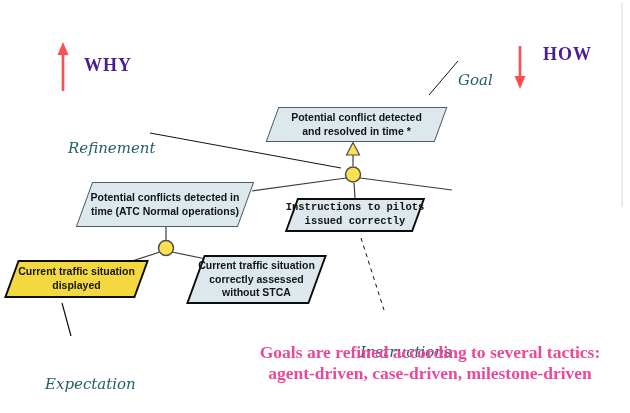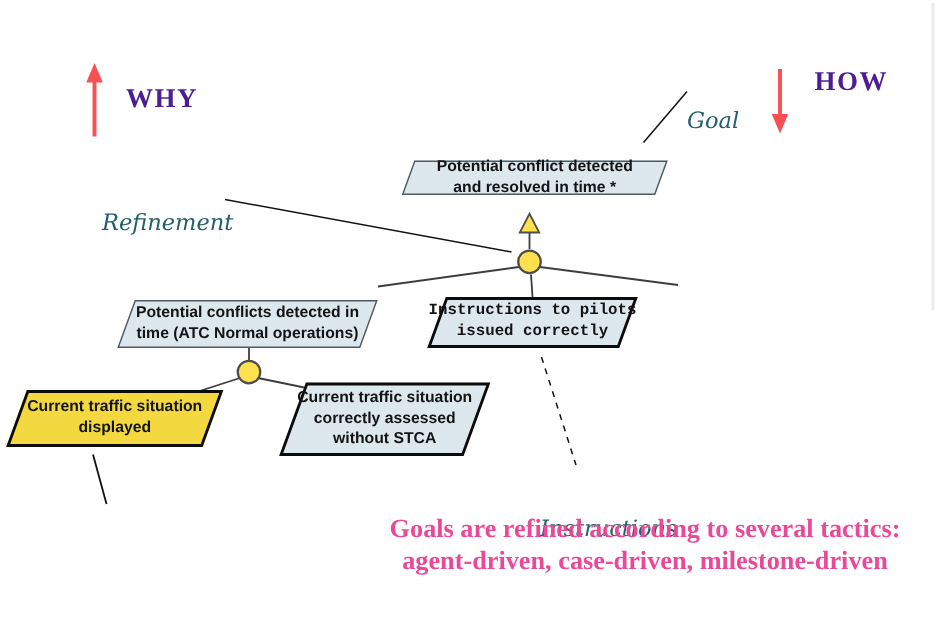--- a/index.html
+++ b/index.html
@@ -102,29 +102,30 @@
 
     <line x1="520" y1="46" x2="520" y2="77" stroke="#fa5053" stroke-width="2.6"></line>
     <polygon points="520,89 514.5,76 525.5,76" fill="#fa5053"></polygon>
   </svg>
 
   <div class="axis-label" style="left:84px;top:55px;">WHY</div>
   <div class="axis-label" style="left:543px;top:44px;">HOW</div>
 
   <div class="script-label" style="left:68px;top:107px;">Refinement</div>
   <div class="script-label" style="left:458px;top:39px;">Goal</div>
+  <div class="script-label" style="left:45px;top:343px;">Expectation</div>
   <div class="script-label" style="left:360px;top:311px;">Instructions</div>
 
-  <div class="gbox parent" style="left:265px;top:107px;width:183px;height:23px;--in:7px;">
+  <div class="gbox parent" style="left:265px;top:107px;width:183px;height:35px;--in:7px;">
     <div class="shape"></div>
     <div class="label">Potential conflict detected
 and resolved in time *</div>
   </div>
 
-  <div class="gbox parent" style="left:77px;top:200px;width:176px;height:32px;--in:7px;">
+  <div class="gbox parent" style="left:77px;top:182px;width:176px;height:45px;--in:7px;">
     <div class="shape"></div>
     <div class="label">Potential conflicts detected in
 time (ATC Normal operations)</div>
   </div>
 
   <div class="gbox child" style="left:283px;top:198px;width:144px;height:34px;font-family:Liberation Mono, monospace;--in:8px;">
     <div class="shape"></div>
     <div class="label">Instructions to pilots
 issued correctly</div>
   </div>

